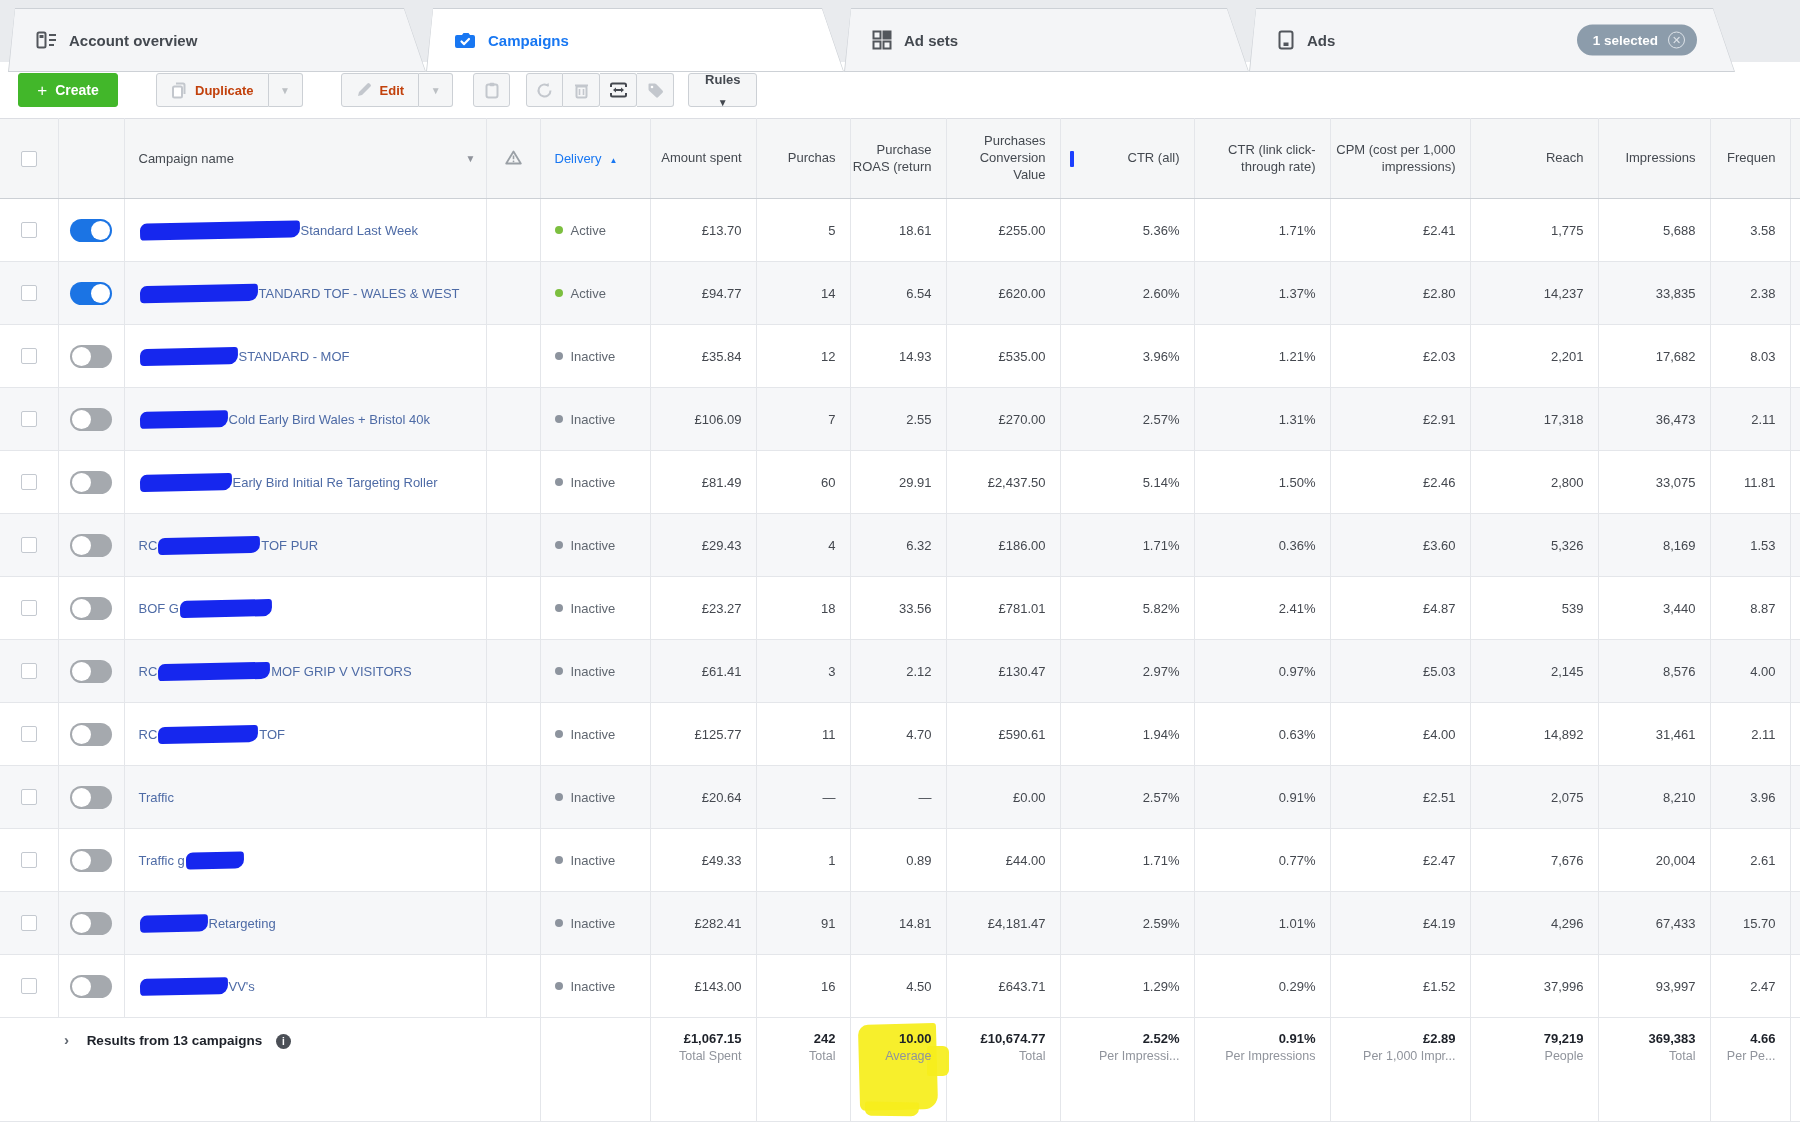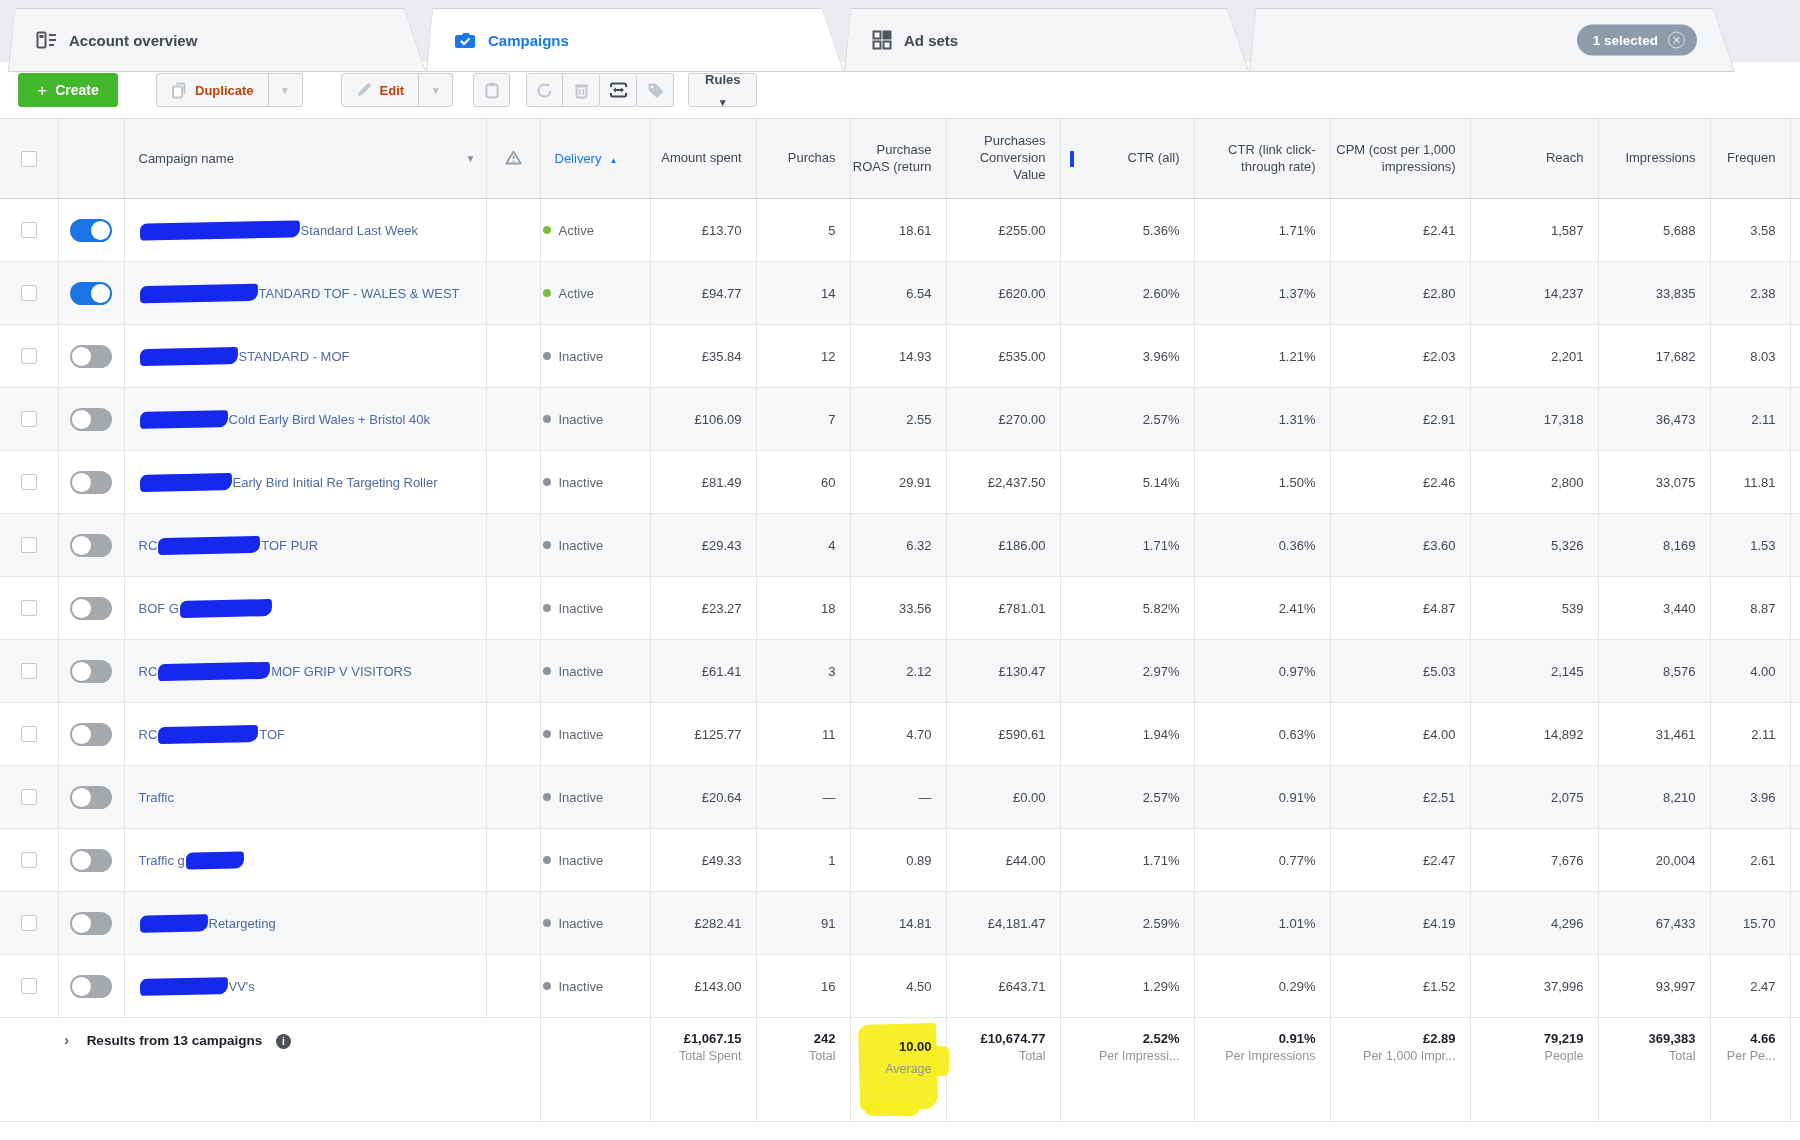--- a/index.html
+++ b/index.html
@@ -62,40 +62,40 @@
   .c-toggle { text-align:center; }
   .toggle { display:inline-block; position:relative; width:42px; height:23px; border-radius:12px; vertical-align:middle; cursor:pointer; }
   .toggle.on { background:#1b74e4; }
   .toggle.off { background:#a5a9ae; }
   .knob { position:absolute; top:2px; width:19px; height:19px; background:#fff; border-radius:50%; }
   .toggle.on .knob { right:2px; }
   .toggle.off .knob { left:2px; }
   .c-name { padding-left:14px; vertical-align:middle; }
   .name-link { display:flex; align-items:center; color:#4e6ba6; font-size:13px; cursor:pointer; white-space:nowrap; }
   .redact { display:inline-block; height:17px; background:#1627ee; border-radius:7px 3px 9px 4px; transform:rotate(-1.2deg); margin:0 1px; }
-  .c-delivery { padding-left:2px; color:#606770;margin-top:42px; }
+  .c-delivery { padding-left:14px; color:#606770;margin-top:42px; }
   .dot { display:inline-block; width:8px; height:8px; border-radius:50%; margin-right:8px; vertical-align:1px; }
   .dot.active { background:#7cbf3f; }
   .dot.inactive { background:#8d949e; }
   .num { text-align:right; padding-right:14px; }
 
   
   tfoot td { background:#fff; border-top:1px solid #ccd0d5; vertical-align:top; padding-top:13px; height:104px; font-size:13px; }
   .t-results { padding-left:64px; white-space:nowrap; }
   .t-results .chev { color:#606770; font-size:15px; margin-right:14px; font-weight:700; }
   .t-results .rlabel { font-weight:700; color:#1d2129; font-size:13.5px; }
   .info-i { display:inline-block; width:15px; height:15px; border-radius:50%; background:#4b4f56; color:#fff; font-size:10px; font-weight:700; text-align:center; line-height:15px; margin-left:10px; font-style:normal; }
   .t-num { text-align:right; padding-right:14px; }
   .t-val { font-weight:700; color:#1d2129; }
   .t-label { color:#90949c; font-size:12.5px; margin-top:3px; white-space:nowrap; overflow:hidden; }
   .t-roas { position:relative; }
   .hl-blob { position:absolute; left:8px; top:6px; width:78px; height:86px; background:#f6ee1c; opacity:.93; border-radius:10px 3px 14px 6px; transform:rotate(-1.5deg); }
   .hl-nub { position:absolute; left:76px; top:28px; width:22px; height:30px; background:#f6ee1c; opacity:.93; border-radius:2px 6px 6px 2px; }
   .hl-nub2 { position:absolute; left:14px; top:84px; width:54px; height:14px; background:#f6ee1c; opacity:.93; border-radius:2px 2px 8px 6px; transform:rotate(1deg); }
-  .t-roas .t-val, .t-roas .t-label { position:relative; z-index:1;margin-top:8px; }
+  .t-roas .t-val, .t-roas .t-label { position:relative; z-index:1; }
   .sliver { border-right:none; }
   .bottom-strip { height:19px; background:#fff; }
 </style>
 </head>
 <body>
 
 <div class="screen">
 
   <div class="tabbar">
     <div class="tab t-accov">
@@ -134,20 +134,29 @@
               <rect x="11.5" y="1.5" width="7" height="7" fill="#52565c" stroke="#52565c" stroke-width="2"></rect>
               <rect x="1.5" y="11.5" width="7" height="7" fill="none" stroke="#52565c" stroke-width="2"></rect>
               <rect x="11.5" y="11.5" width="7" height="7" fill="none" stroke="#52565c" stroke-width="2"></rect>
             </svg>
         </span>
         <span class="tab-label">Ad sets</span>
       </span>
     </div>
     <div class="tab t-ads">
       <span class="tab-shape"></span>
+      <span class="tab-inner">
+        <span class="ico">
+          <svg width="18" height="20" viewBox="0 0 18 20">
+              <rect x="2.5" y="1.5" width="13" height="17" rx="2" fill="none" stroke="#52565c" stroke-width="2"></rect>
+              <rect x="6.5" y="12.5" width="5" height="3.5" fill="#52565c"></rect>
+            </svg>
+        </span>
+        <span class="tab-label">Ads</span>
+      </span>
       <span class="sel-pill">
         <span class="sel-pill-label">1 selected</span>
         <span class="pill-x">✕</span>
       </span>
     </div>
   </div>
 
   <div class="toolbar">
     <button class="btn btn-create">
       <span class="plus">+</span>
@@ -308,21 +317,21 @@
           </td>
           <td class="c-warn"></td>
           <td class="c-delivery"><span class="dot active"></span><span class="dtext">Active</span></td>
           <td class="num"><span>£13.70</span></td>
           <td class="num"><span>5</span></td>
           <td class="num"><span>18.61</span></td>
           <td class="num"><span>£255.00</span></td>
           <td class="num"><span>5.36%</span></td>
           <td class="num"><span>1.71%</span></td>
           <td class="num"><span>£2.41</span></td>
-          <td class="num"><span>1,587</span></td>
+          <td class="num"><span>1,775</span></td>
           <td class="num"><span>5,688</span></td>
           <td class="num"><span>3.58</span></td>
           <td class="sliver"></td>
         </tr>
         <tr>
           <td class="c-check"><span class="checkbox"></span></td>
           <td class="c-toggle"><span class="toggle on"><span class="knob"></span></span></td>
           <td class="c-name">
             <span class="name-link">
               <span class="redact" style="width:118px"></span>

